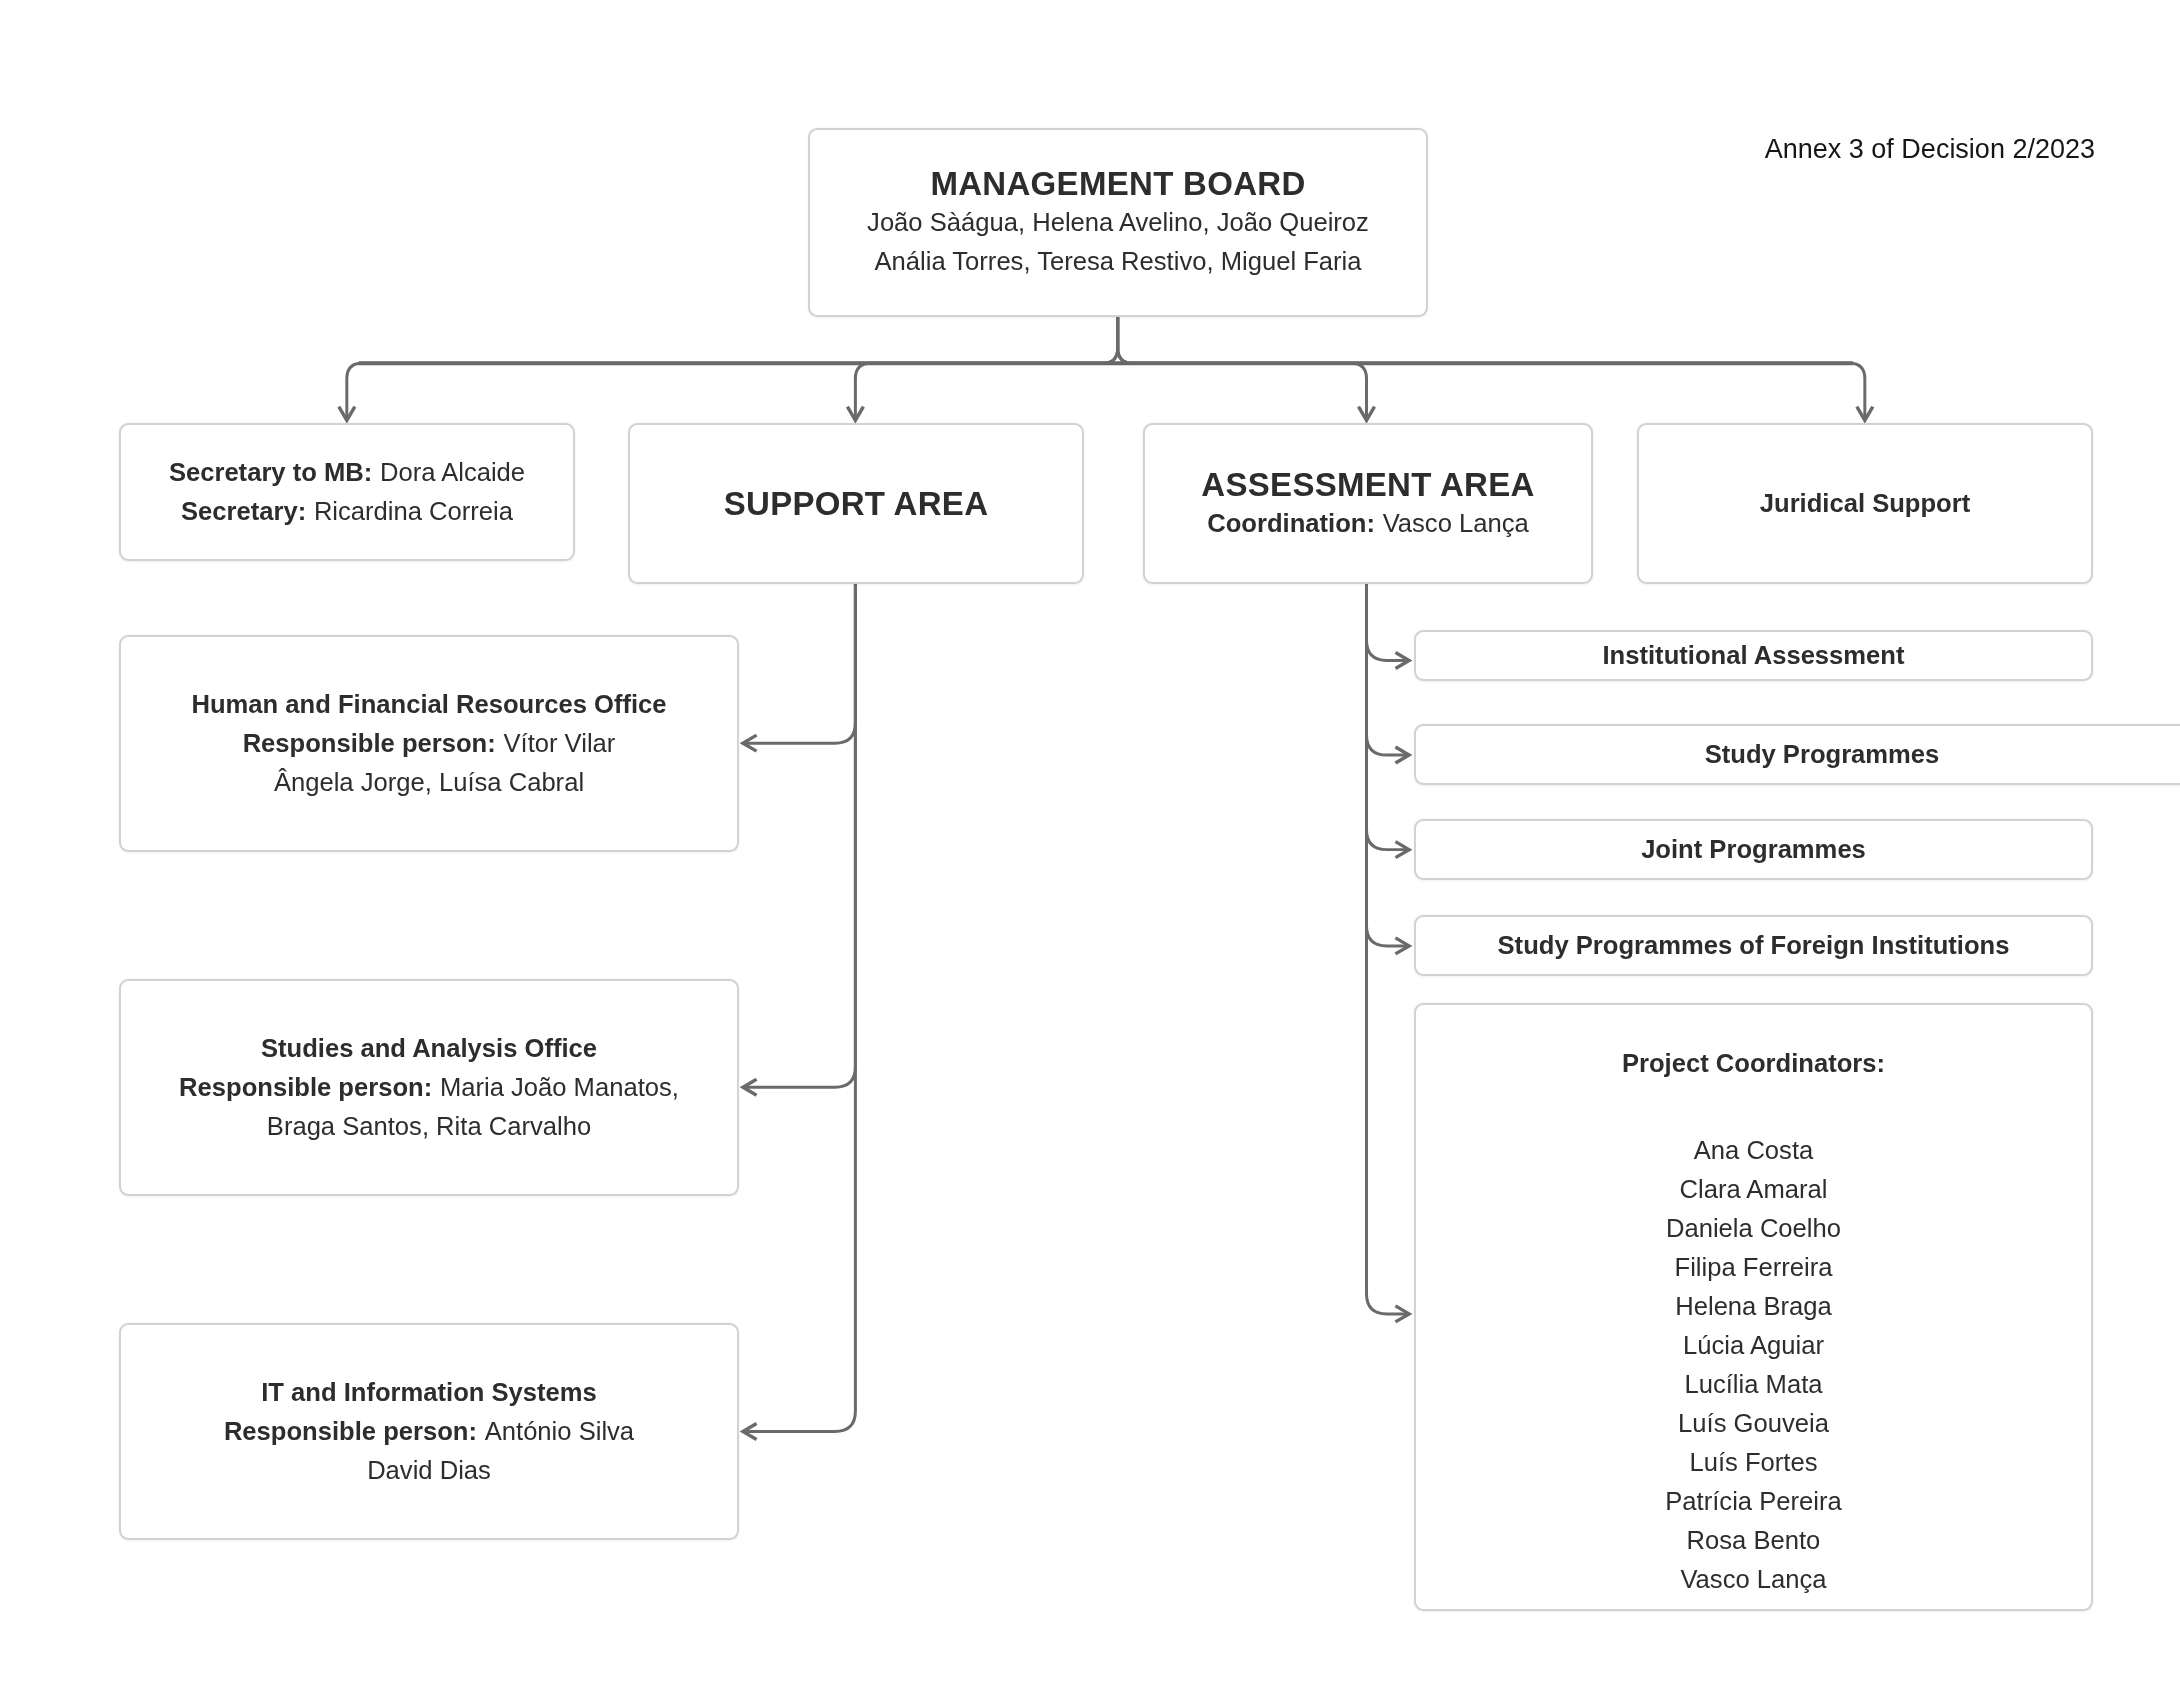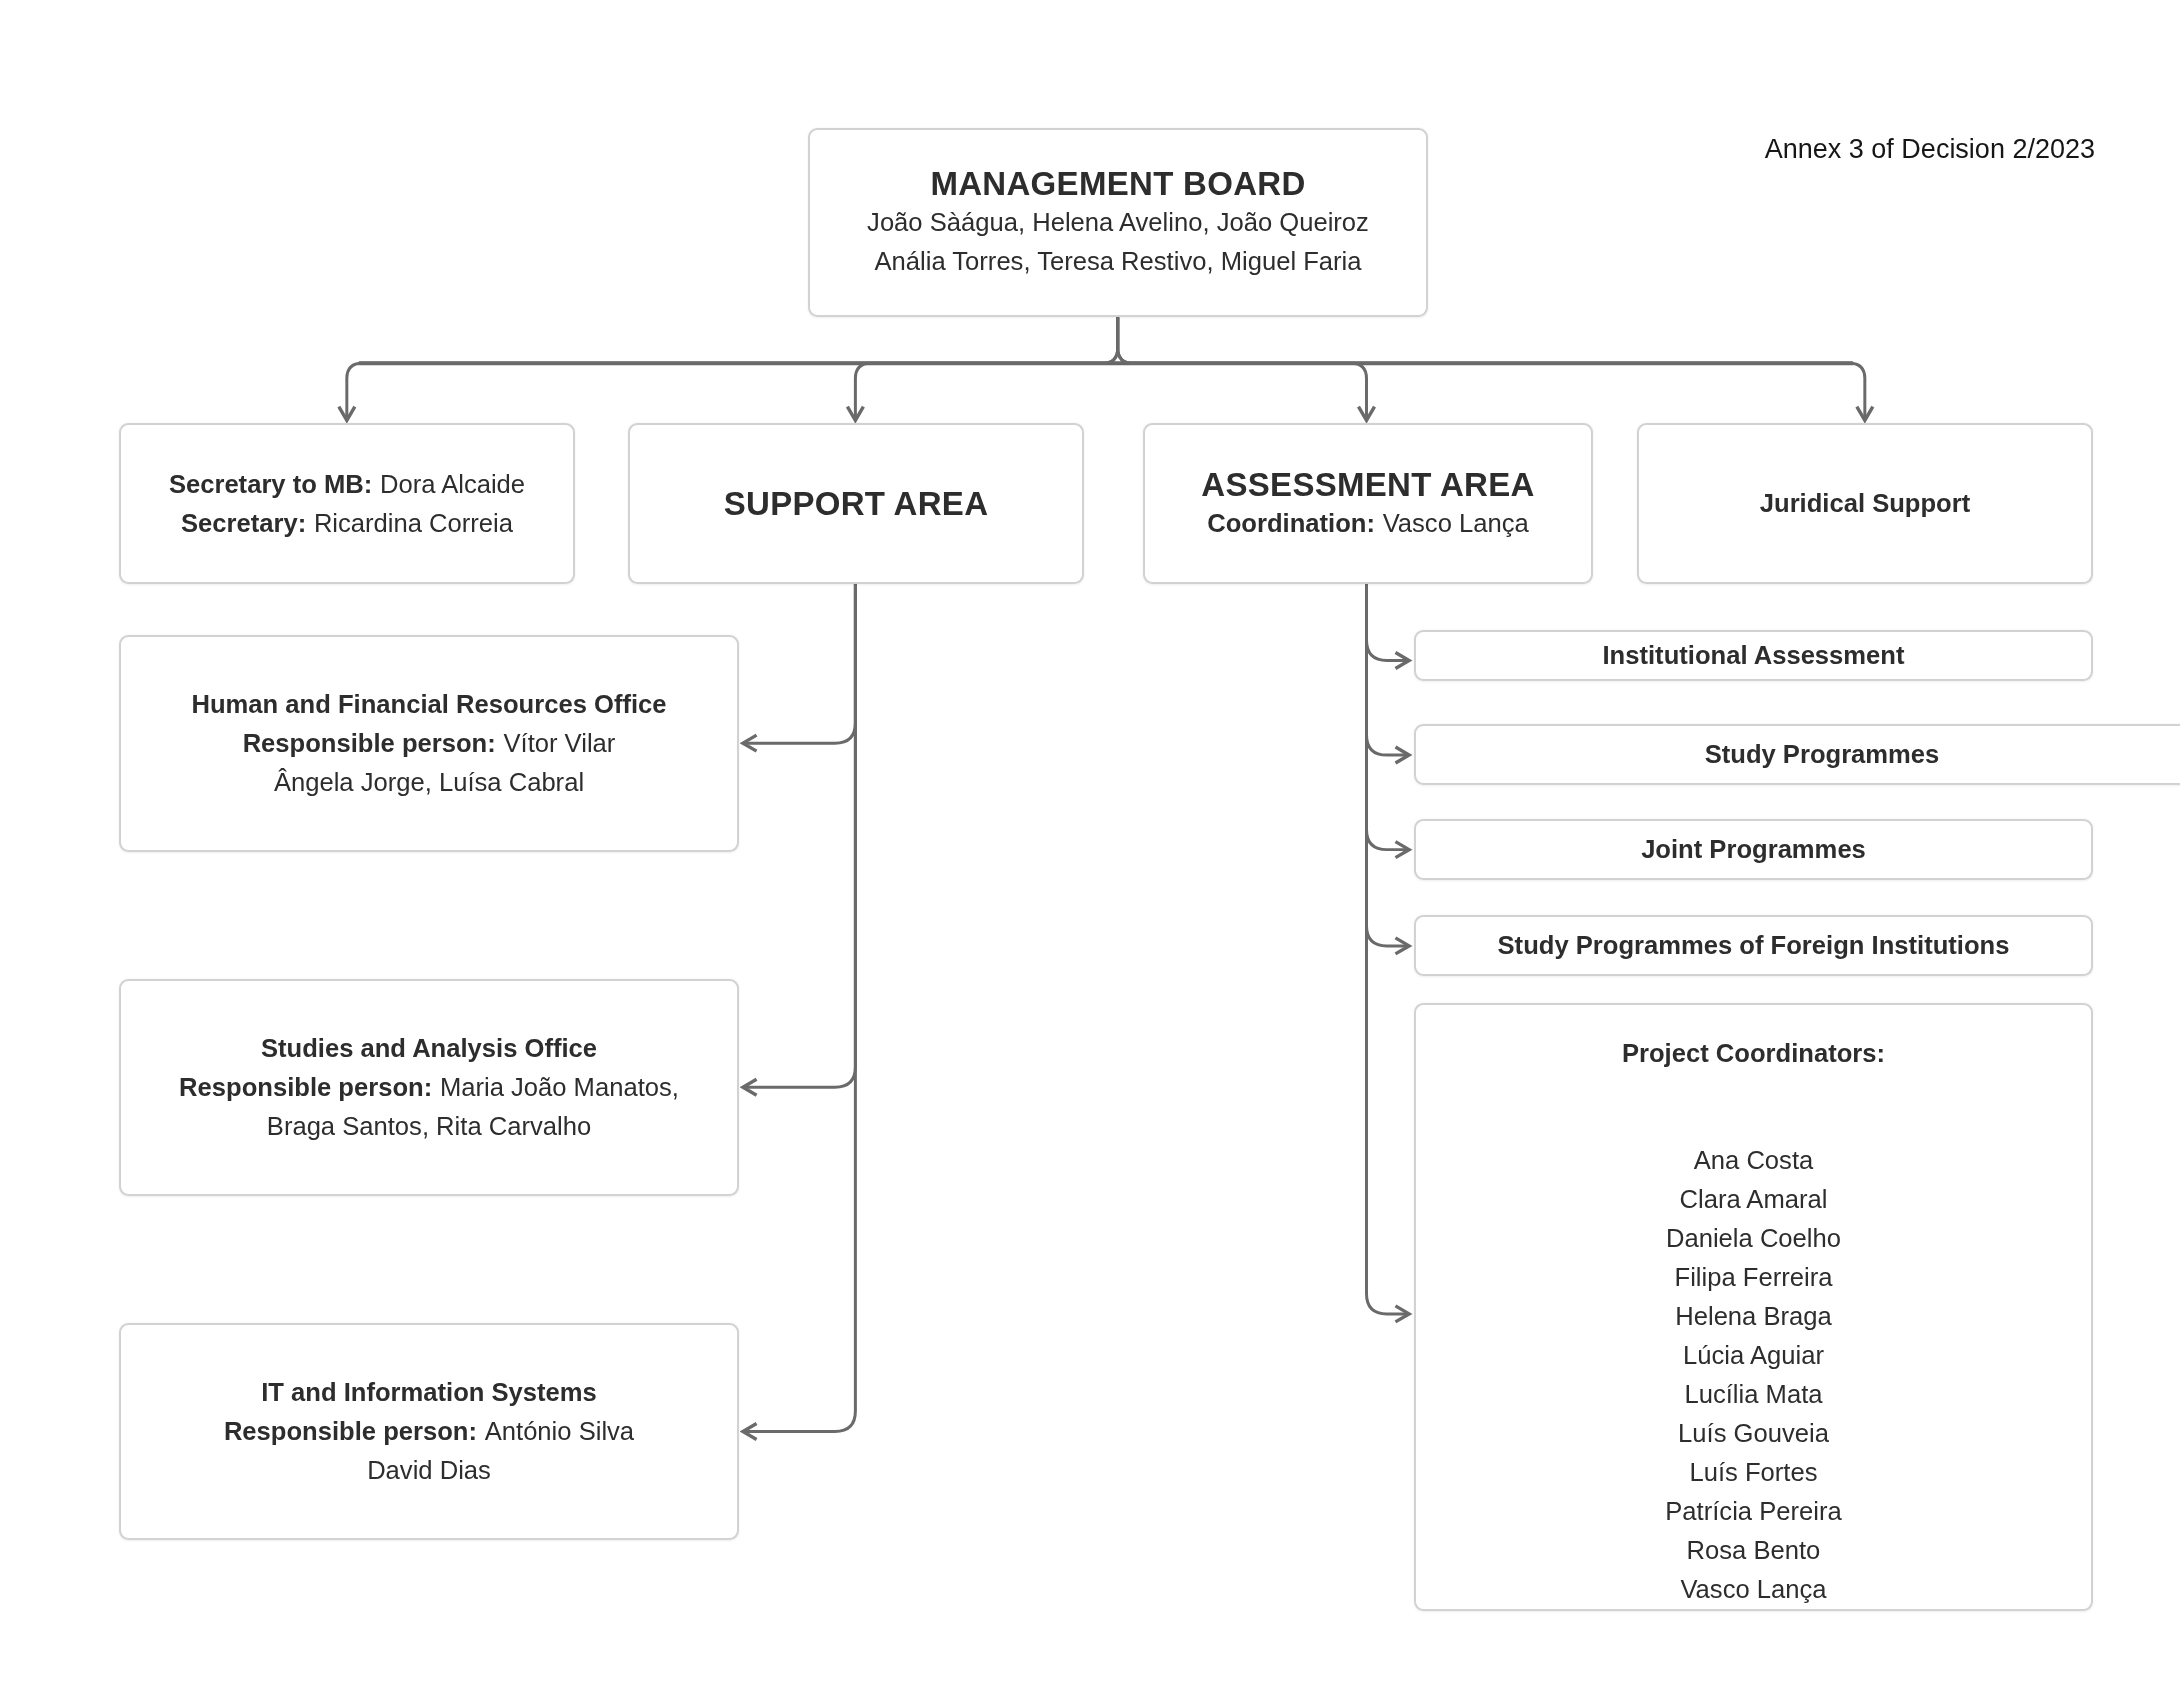--- a/index.html
+++ b/index.html
@@ -12,21 +12,21 @@
   #edges{position:absolute;left:0;top:0;}
   .edge{stroke:#6a6a6a;stroke-width:3.5;fill:none;}
   .edgebar{stroke:#666666;stroke-width:4.6;fill:none;}
   .node{
     position:absolute;background:#ffffff;
     border:2.6px solid #d2d2d2;border-radius:9.4px;
     display:flex;flex-direction:column;align-items:center;justify-content:center;
     text-align:center;box-shadow:0 0.9px 2.6px rgba(0,0,0,.07);
     box-sizing:border-box;
   }
-  .node.top-align{justify-content:space-between;padding-top:29px;gap:48px;}
+  .node.top-align{justify-content:center;padding-top:29px;gap:48px;}
   .ln{font-size:25.6px;line-height:39px;white-space:nowrap;}
   .b{font-weight:bold;}
   .lbl{font-weight:bold;margin-right:7.7px;}
   .caps{font-size:33px;letter-spacing:0.3px;}
   .annex{position:absolute;top:124px;right:86px;font-size:27px;line-height:34px;color:#161616;}
 </style>
 </head>
 <body>
 
 <div id="canvas">
@@ -62,21 +62,21 @@
   </svg>
 
   <div class="annex">Annex 3 of Decision 2/2023</div>
 
   <div class="node" style="left:808px;top:120px;width:620px;height:189px">
     <div class="ln caps b">MANAGEMENT BOARD</div>
     <div class="ln">João Sàágua, Helena Avelino, João Queiroz</div>
     <div class="ln">Anália Torres, Teresa Restivo, Miguel Faria</div>
   </div>
 
-  <div class="node" style="left:119px;top:415px;width:456px;height:161px">
+  <div class="node" style="left:119px;top:415px;width:456px;height:138px">
     <div class="ln"><span class="lbl">Secretary to MB:</span><span>Dora Alcaide</span></div>
     <div class="ln"><span class="lbl">Secretary:</span><span>Ricardina Correia</span></div>
   </div>
 
   <div class="node" style="left:628px;top:415px;width:456px;height:161px">
     <div class="ln caps b">SUPPORT AREA</div>
   </div>
 
   <div class="node" style="left:1143px;top:415px;width:450px;height:161px">
     <div class="ln caps b">ASSESSMENT AREA</div>

